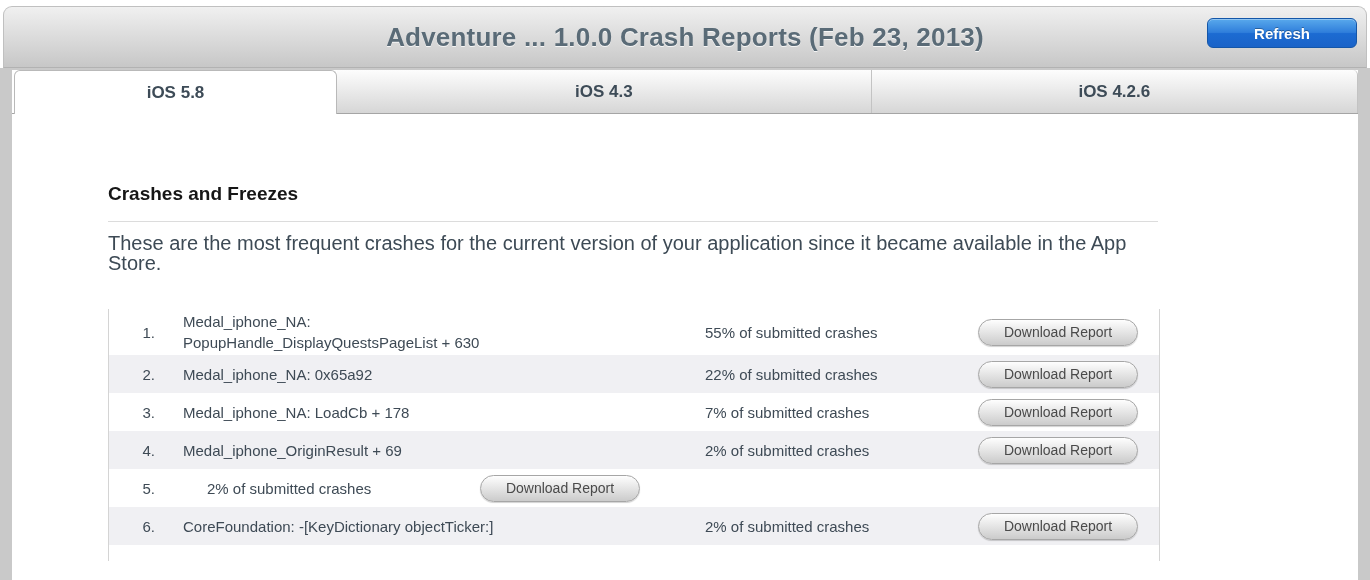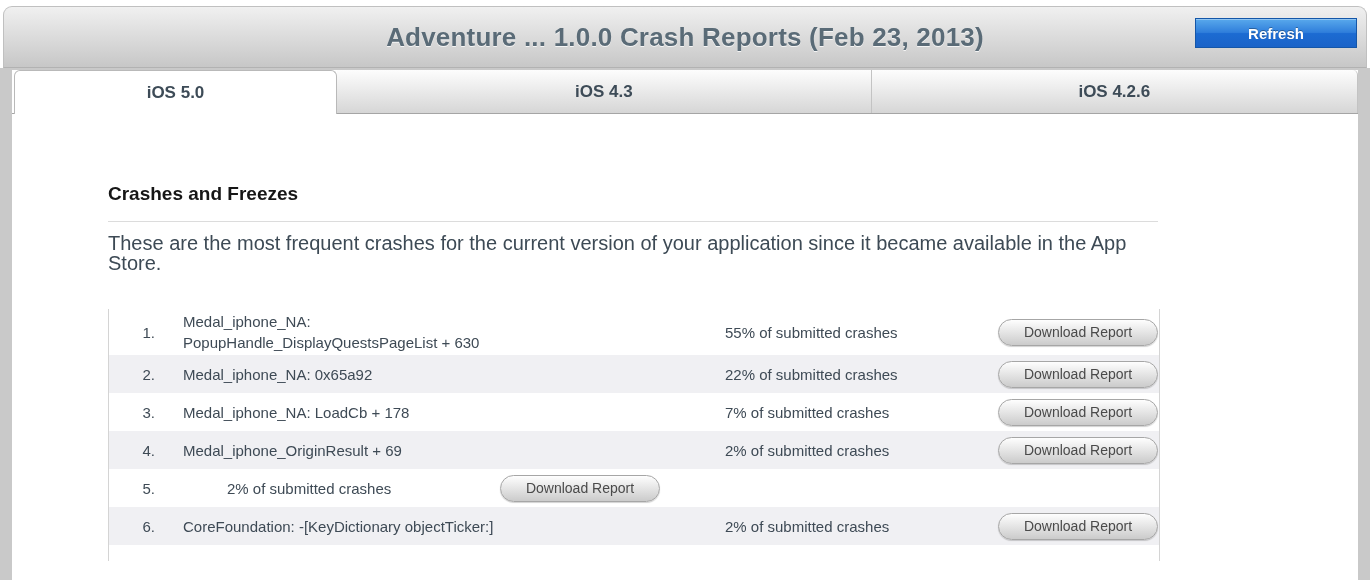--- a/index.html
+++ b/index.html
@@ -27,24 +27,24 @@
   }
   .header-title {
     position: absolute; left: 0; right: 0; top: 15px;
     text-align: center;
     font-size: 26px; font-weight: bold; color: #5a6b77;
     text-shadow: 0 1px 0 rgba(255,255,255,0.75);
     letter-spacing: 0.2px;
   }
   .refresh-btn {
     position: absolute; right: 9px; top: 11px;
-    width: 162px; height: 30px;
+    width: 150px; height: 30px;
     background: linear-gradient(#59a9ec 0%, #2f7edb 48%, #1c6bd2 52%, #1a63c8 100%);
     border: 1px solid #1456a8;
-    border-radius: 0;
+    border-radius: 6px;
     color: #ffffff; font-size: 15px; font-weight: bold;
     text-shadow: 0 -1px 0 rgba(0,0,0,0.3);
     box-shadow: inset 0 1px 0 rgba(255,255,255,0.35);
     cursor: pointer;
     font-family: "Liberation Sans", sans-serif;
   }
 
   
   .content-panel {
     position: absolute; top: 70px; left: 12px; width: 1346px; bottom: 0;
@@ -121,21 +121,21 @@
     padding: 2px 0;
     box-sizing: border-box;
     font-size: 15px; color: #3e4a55;
   }
   .t-row:nth-child(even) { background: #f0f0f3; }
   .cell-num { width: 46px; text-align: right; flex: none; }
   .cell-name {
     margin-left: 28px; width: 470px; flex: none;
     white-space: pre-line; line-height: 21px;
   }
-  .cell-share { margin-left: 72px; width: 240px; flex: none; }
+  .cell-share { margin-left: 52px; width: 240px; flex: none; }
   .cell-action { margin-left: 33px; flex: none; }
   .download-btn {
     width: 160px; height: 27px;
     background: linear-gradient(#fefefe, #cbcbcb);
     border: 1px solid #a6a6a6;
     border-radius: 14px;
     box-shadow: 0 1px 1px rgba(0,0,0,0.18);
     font-size: 14px; color: #4a4a4a;
     cursor: pointer;
     font-family: "Liberation Sans", sans-serif;
@@ -150,21 +150,21 @@
 
   <div class="header-bar">
     <div class="header-title">Adventure ... 1.0.0 Crash Reports (Feb 23, 2013)</div>
     <button class="refresh-btn">Refresh</button>
   </div>
 
   <div class="content-panel">
 
     <div class="tabbar">
       <div class="tab tab-active">
-        <span>iOS 5.0</span>
+        <span>iOS 5.8</span>
       </div>
       <div class="tab tab-inactive tab-2">
         <span>iOS 4.3</span>
       </div>
       <div class="tab tab-inactive tab-3">
         <span>iOS 4.2.6</span>
       </div>
     </div>
 
     <div class="main">

